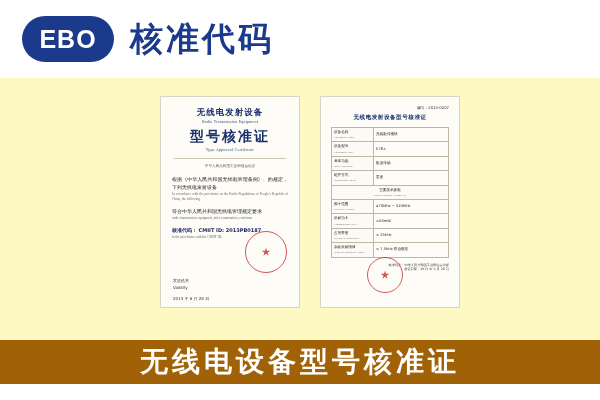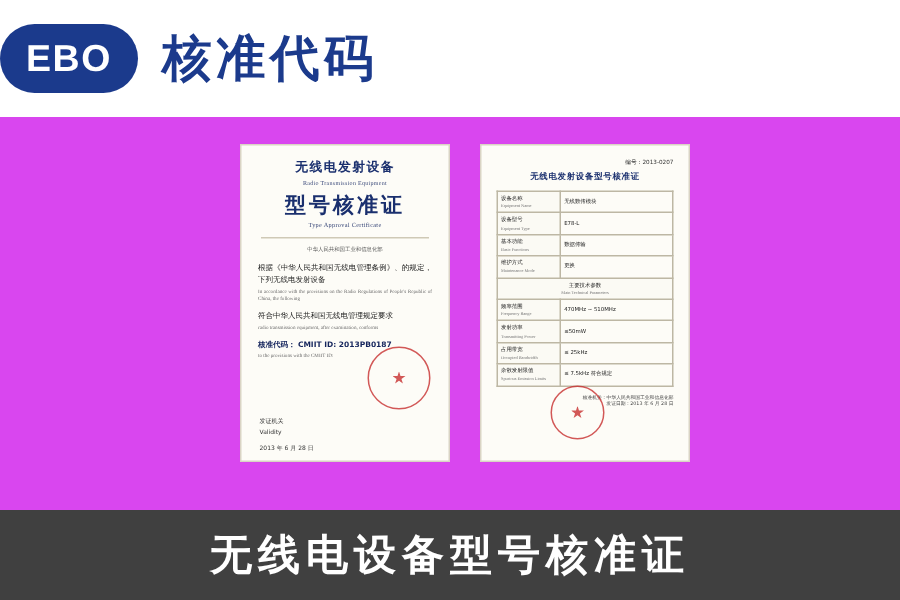--- a/index.html
+++ b/index.html
@@ -23,20 +23,21 @@
   
   .header {
     position: absolute;
     left: 0;
     top: 0;
     width: 600px;
     height: 78px;
     background: #ffffff;
     display: flex;
     align-items: center;
+    padding-left: 22px;
     box-sizing: border-box;
   }
   .logo-badge {
     width: 92px;
     height: 46px;
     border-radius: 23px;
     background: #1b3a8c;
     color: #ffffff;
     display: flex;
     align-items: center;
@@ -70,21 +71,21 @@
     font-family: "Liberation Sans", sans-serif;
   }
 
   
   .photo {
     position: absolute;
     left: 0;
     top: 78px;
     width: 600px;
     height: 262px;
-    background: #d946ef;
+    background: #fef9c3;
   }
 
   .cert {
     position: absolute;
     background: #fdfcf7;
     border: 1px solid #d9d4c4;
     box-sizing: border-box;
     overflow: hidden;
   }
   .cert-left {
@@ -267,22 +268,22 @@
     line-height: 1.5;
     font-family: "DejaVu Sans", sans-serif;
   }
 
   
   .footer {
     position: absolute;
     left: 0;
     top: 340px;
     width: 600px;
-    height: 60px;
-    background: #404040;
+    height: 44px;
+    background: #a16207;
     display: flex;
     align-items: center;
     justify-content: center;
   }
   .footer-text {
     color: #ffffff;
     font-size: 28px;
     font-weight: bold;
     letter-spacing: 4px;
     font-family: "DejaVu Sans", sans-serif;

